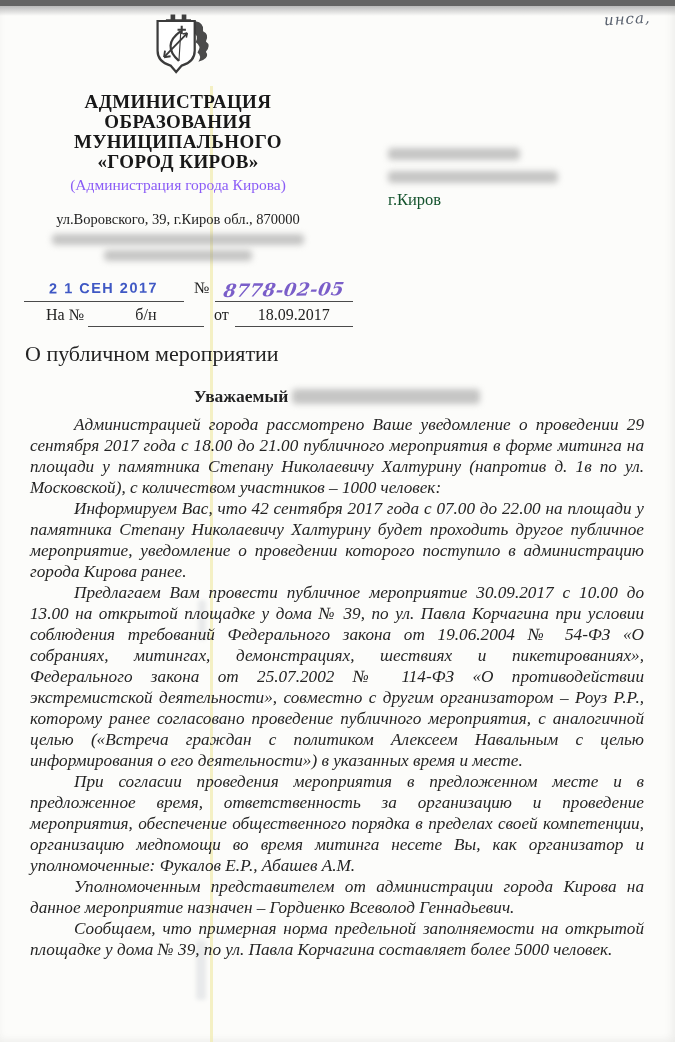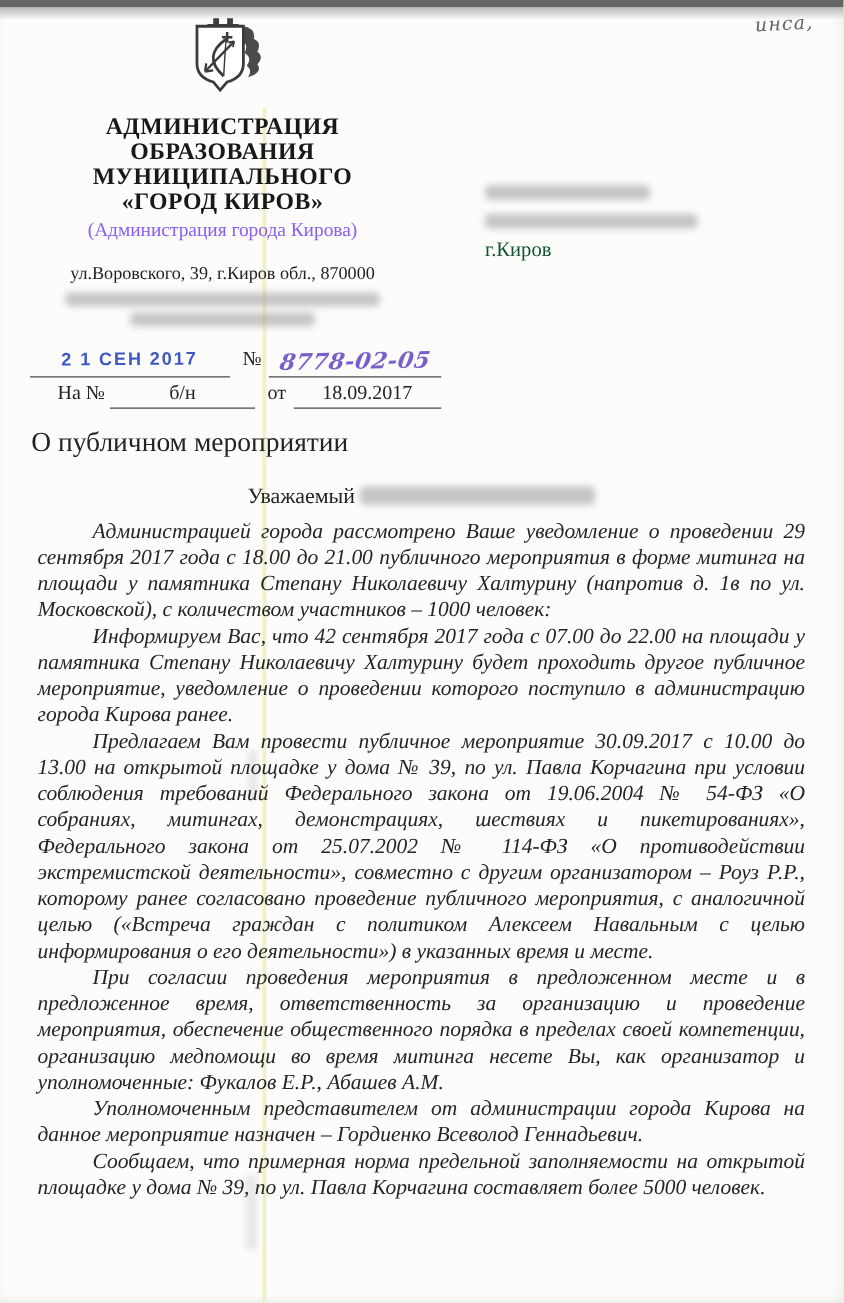--- a/index.html
+++ b/index.html
@@ -58,21 +58,21 @@
     transform:skewX(-10deg) rotate(-1deg);padding-bottom:1px;}
   .ref-row2{margin-top:4px;margin-left:20px;}
   .na-label{padding:0 4px 1px 2px;}
   .cell-bn{width:116px;border-bottom:1.6px solid #4a4a4a;text-align:center;padding-bottom:2px;}
   .ot-label{padding:0 6px 1px 10px;}
   .cell-date{width:118px;border-bottom:1.6px solid #4a4a4a;text-align:center;padding-bottom:2px;}
 
   .subject{position:absolute;top:341px;left:25px;font-size:22px;}
 
   .salutation{position:absolute;top:386px;left:30px;width:614px;text-align:center;font-size:17.5px;}
-  .sal-word{font-weight:normal;}
+  .sal-word{font-weight:bold;}
   .sal-blur{display:inline-block;width:188px;height:15px;vertical-align:-2px;margin-left:4px;}
 
   .bodytext{position:absolute;top:414px;left:30px;width:614px;}
   .bodytext p{margin:0;text-align:justify;text-indent:44px;
     font-size:17.2px;line-height:21px;color:#242424;font-style:italic;}
 </style>
 </head>
 <body>
 
 <div class="page">

